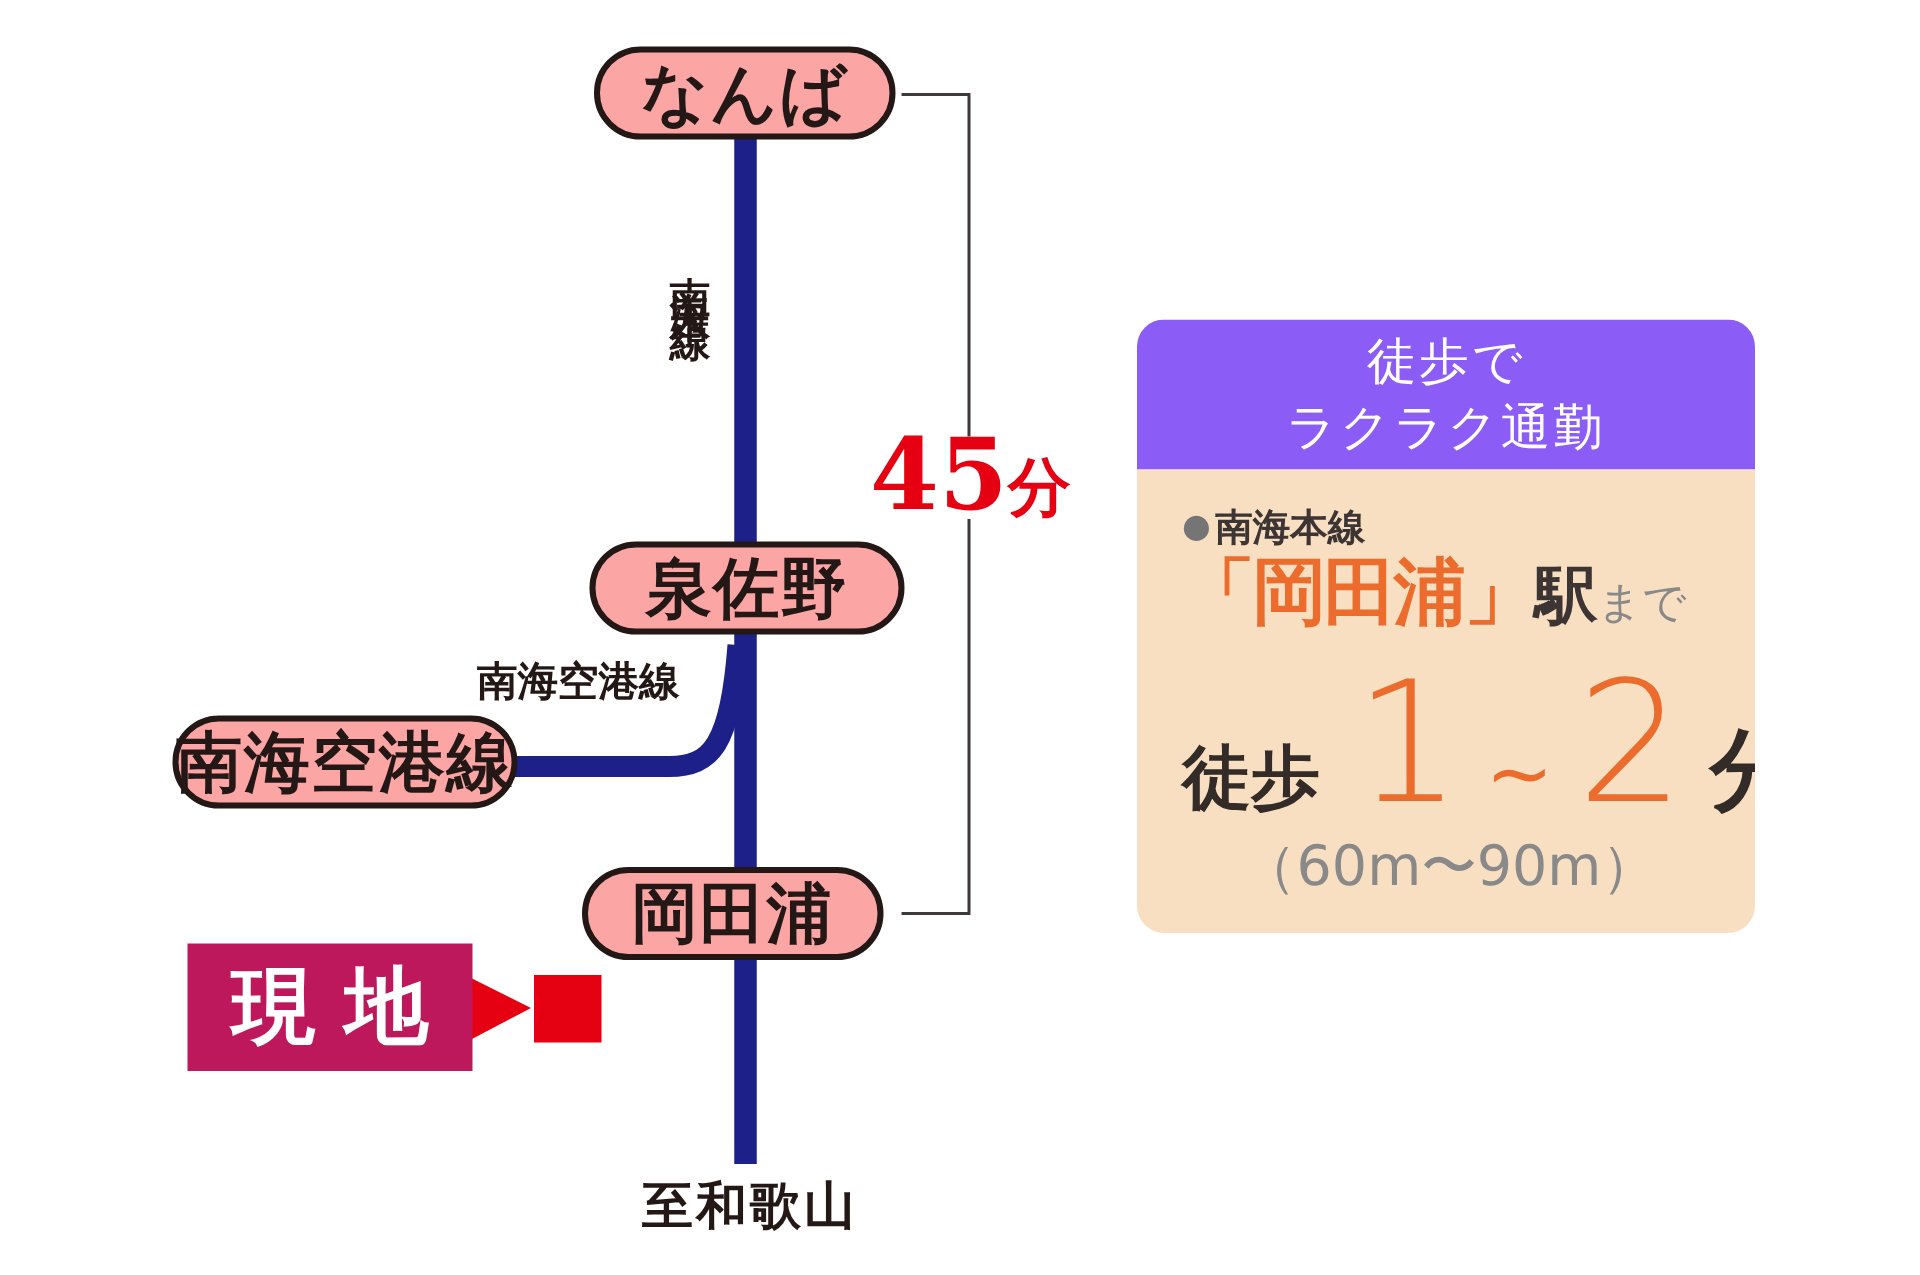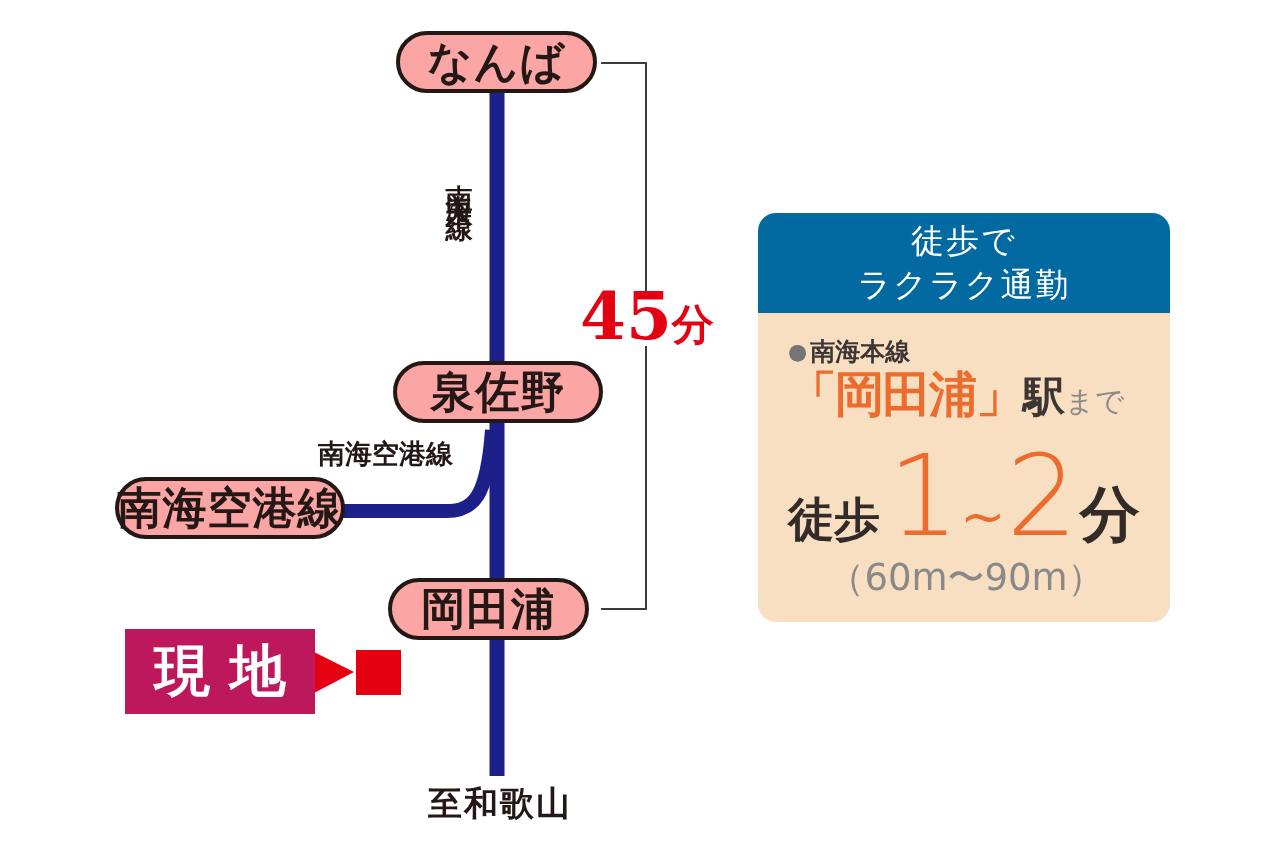--- a/index.html
+++ b/index.html
@@ -99,21 +99,21 @@
   .info-card {
     position: absolute;
     left: 758px; top: 213px;
     width: 412px;
     border-radius: 18px;
     overflow: hidden;
     z-index: 2;
   }
   .card-header {
     height: 100px;
-    background: #0369a1;
+    background: #8b5cf6;
     color: #ffffff;
     display: flex;
     flex-direction: column;
     align-items: center;
     justify-content: center;
     font-size: 33px;
     font-weight: 500;
     line-height: 1.32;
     letter-spacing: 2px;
   }
@@ -136,20 +136,21 @@
   .dest-line { margin-top: 4px; white-space: nowrap; line-height: 1.1; }
   .dest-line .station { color: #ec6c2e; font-size: 49px; font-weight: 700; letter-spacing: -2px; }
   .dest-line .suffix  { color: #3c3534; font-size: 42px; font-weight: 700; }
   .dest-line .made    { color: #898989; font-size: 29px; font-weight: 500; }
   .walk-line {
     margin-top: 24px;
     display: flex;
     align-items: baseline;
     white-space: nowrap;
     line-height: 0.9;
+    gap: 15px;
   }
   .walk-line .prefix { color: #332b28; font-size: 46px; font-weight: 600; }
   .walk-line .big    { color: #ec6c2e; font-size: 112px; font-weight: 300; margin-left: 8px; }
   .walk-line .tilde  { color: #ec6c2e; font-size: 54px; font-weight: 400; margin: 0 1px; }
   .walk-line .big2   { color: #ec6c2e; font-size: 112px; font-weight: 300; }
   .walk-line .unit   { color: #332b28; font-size: 60px; font-weight: 600; margin-left: 2px; }
   .distance-line {
     margin-top: 6px;
     text-align: center;
     color: #898989;

